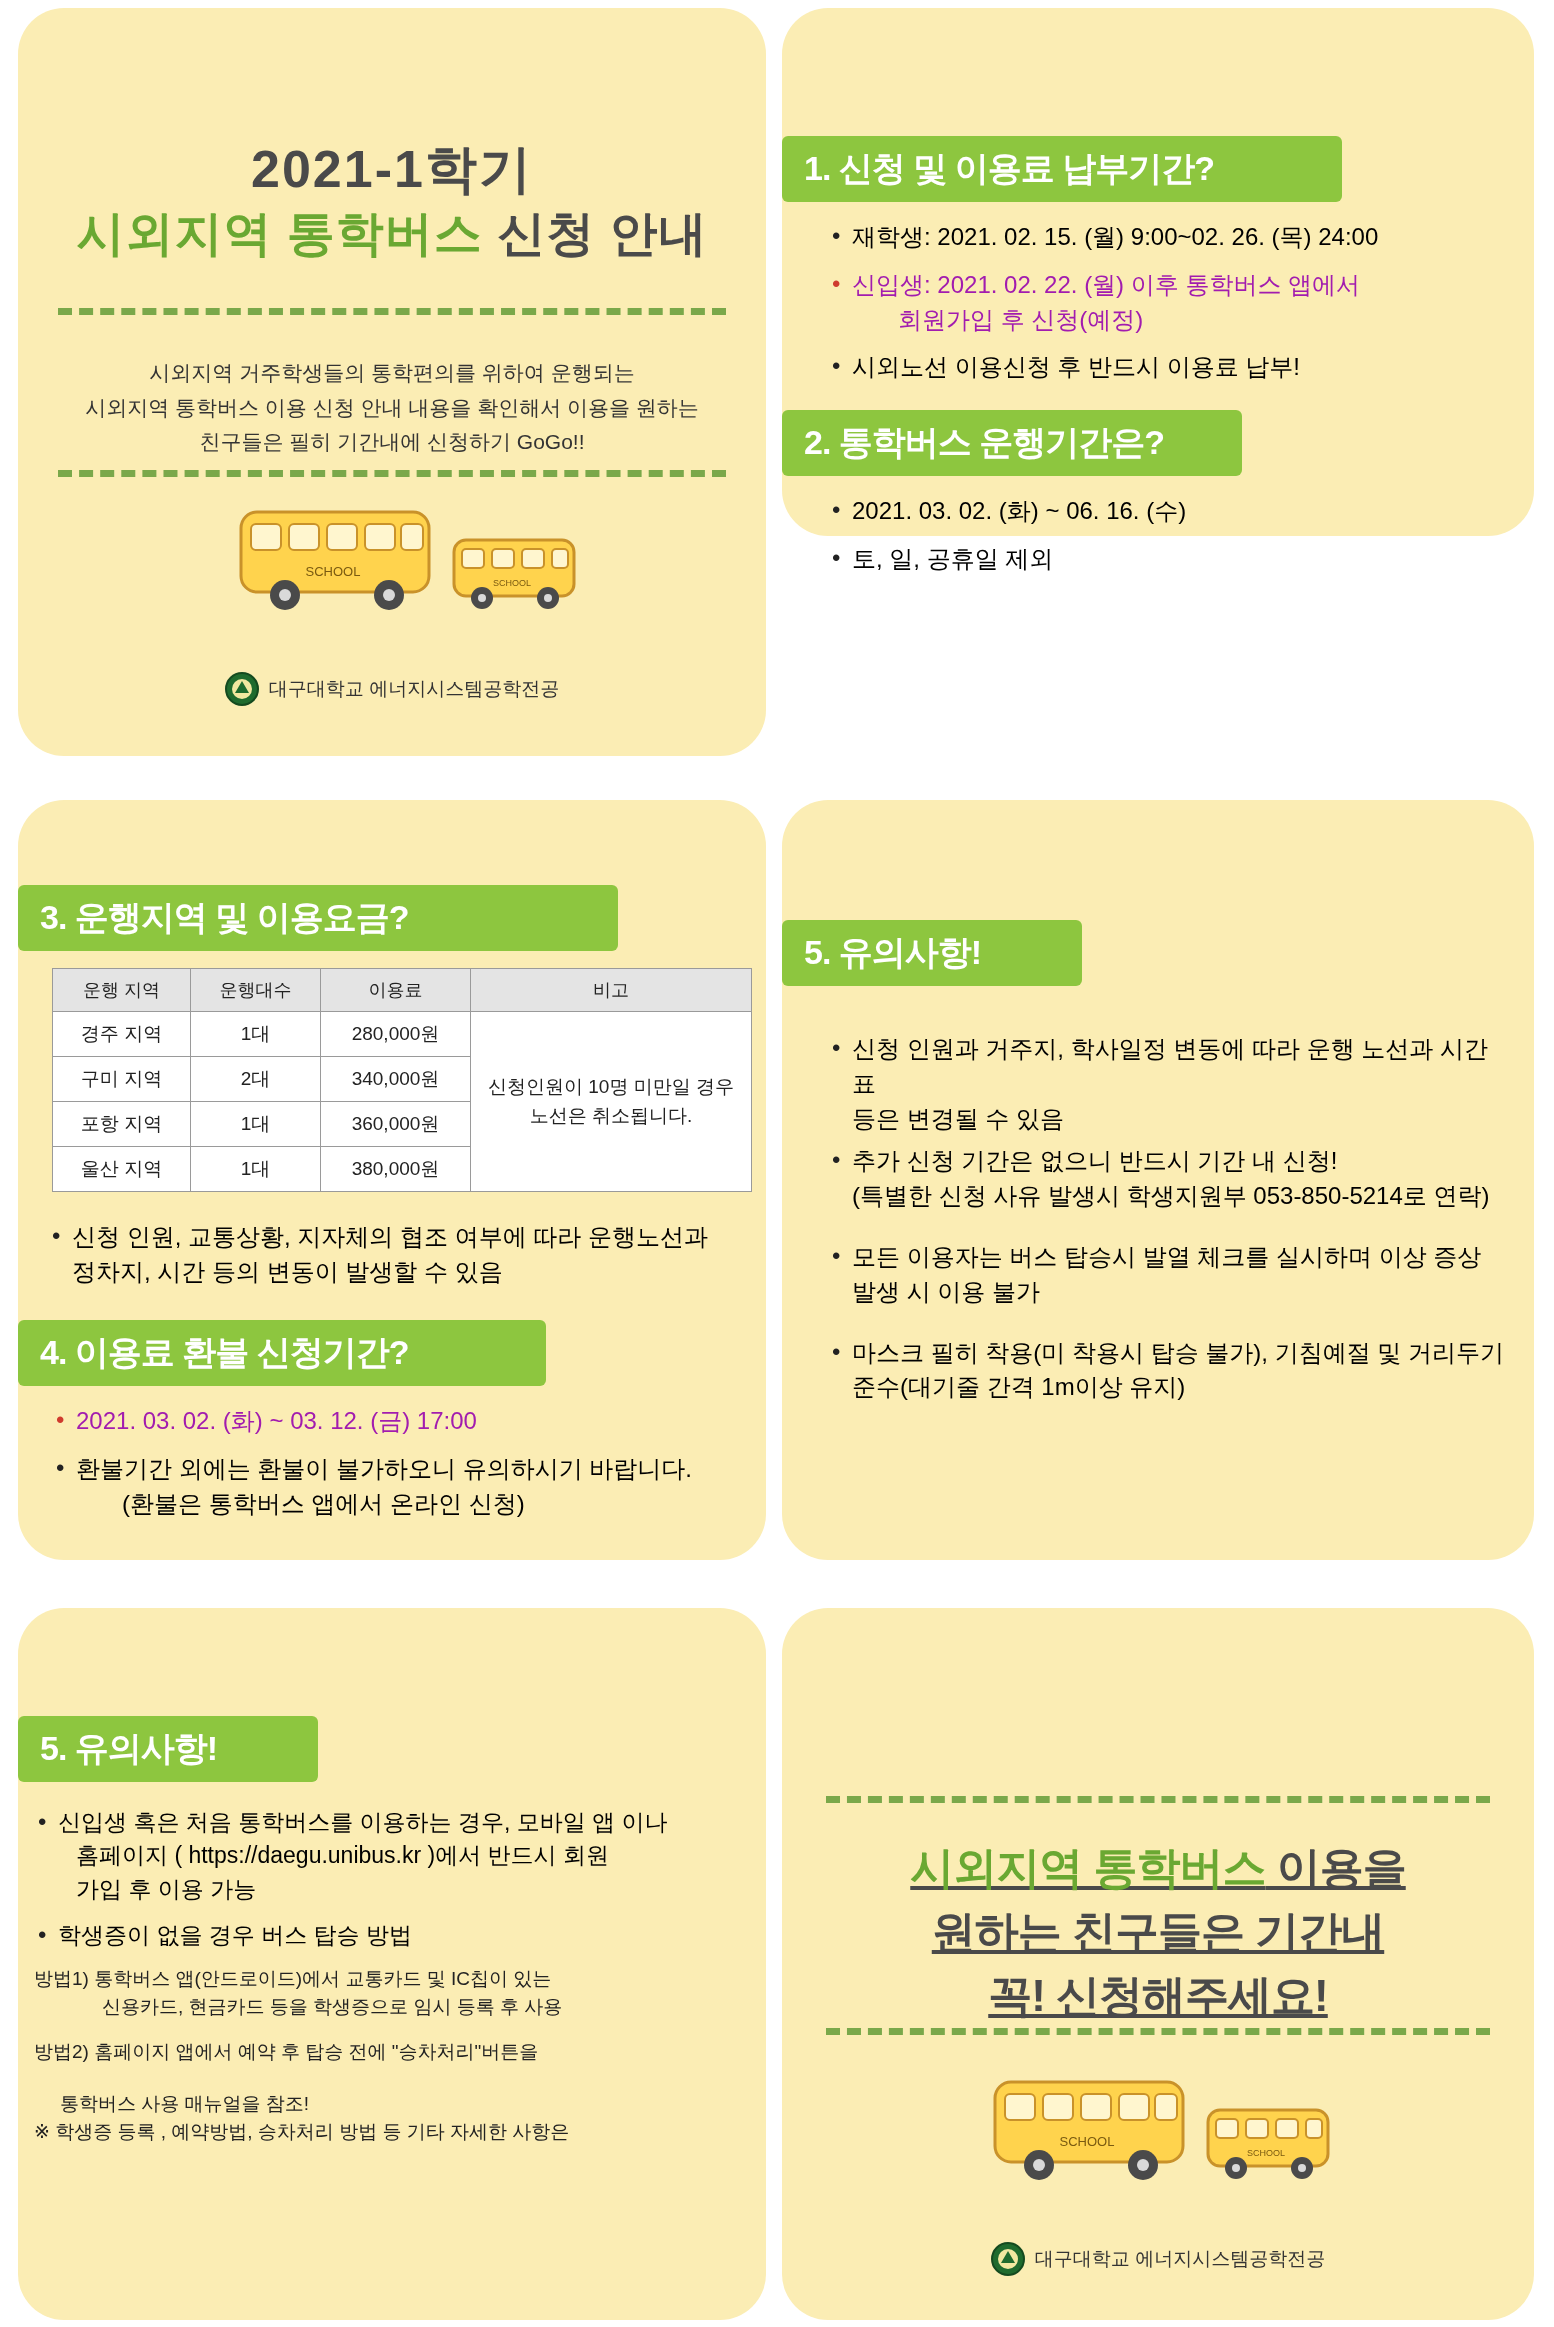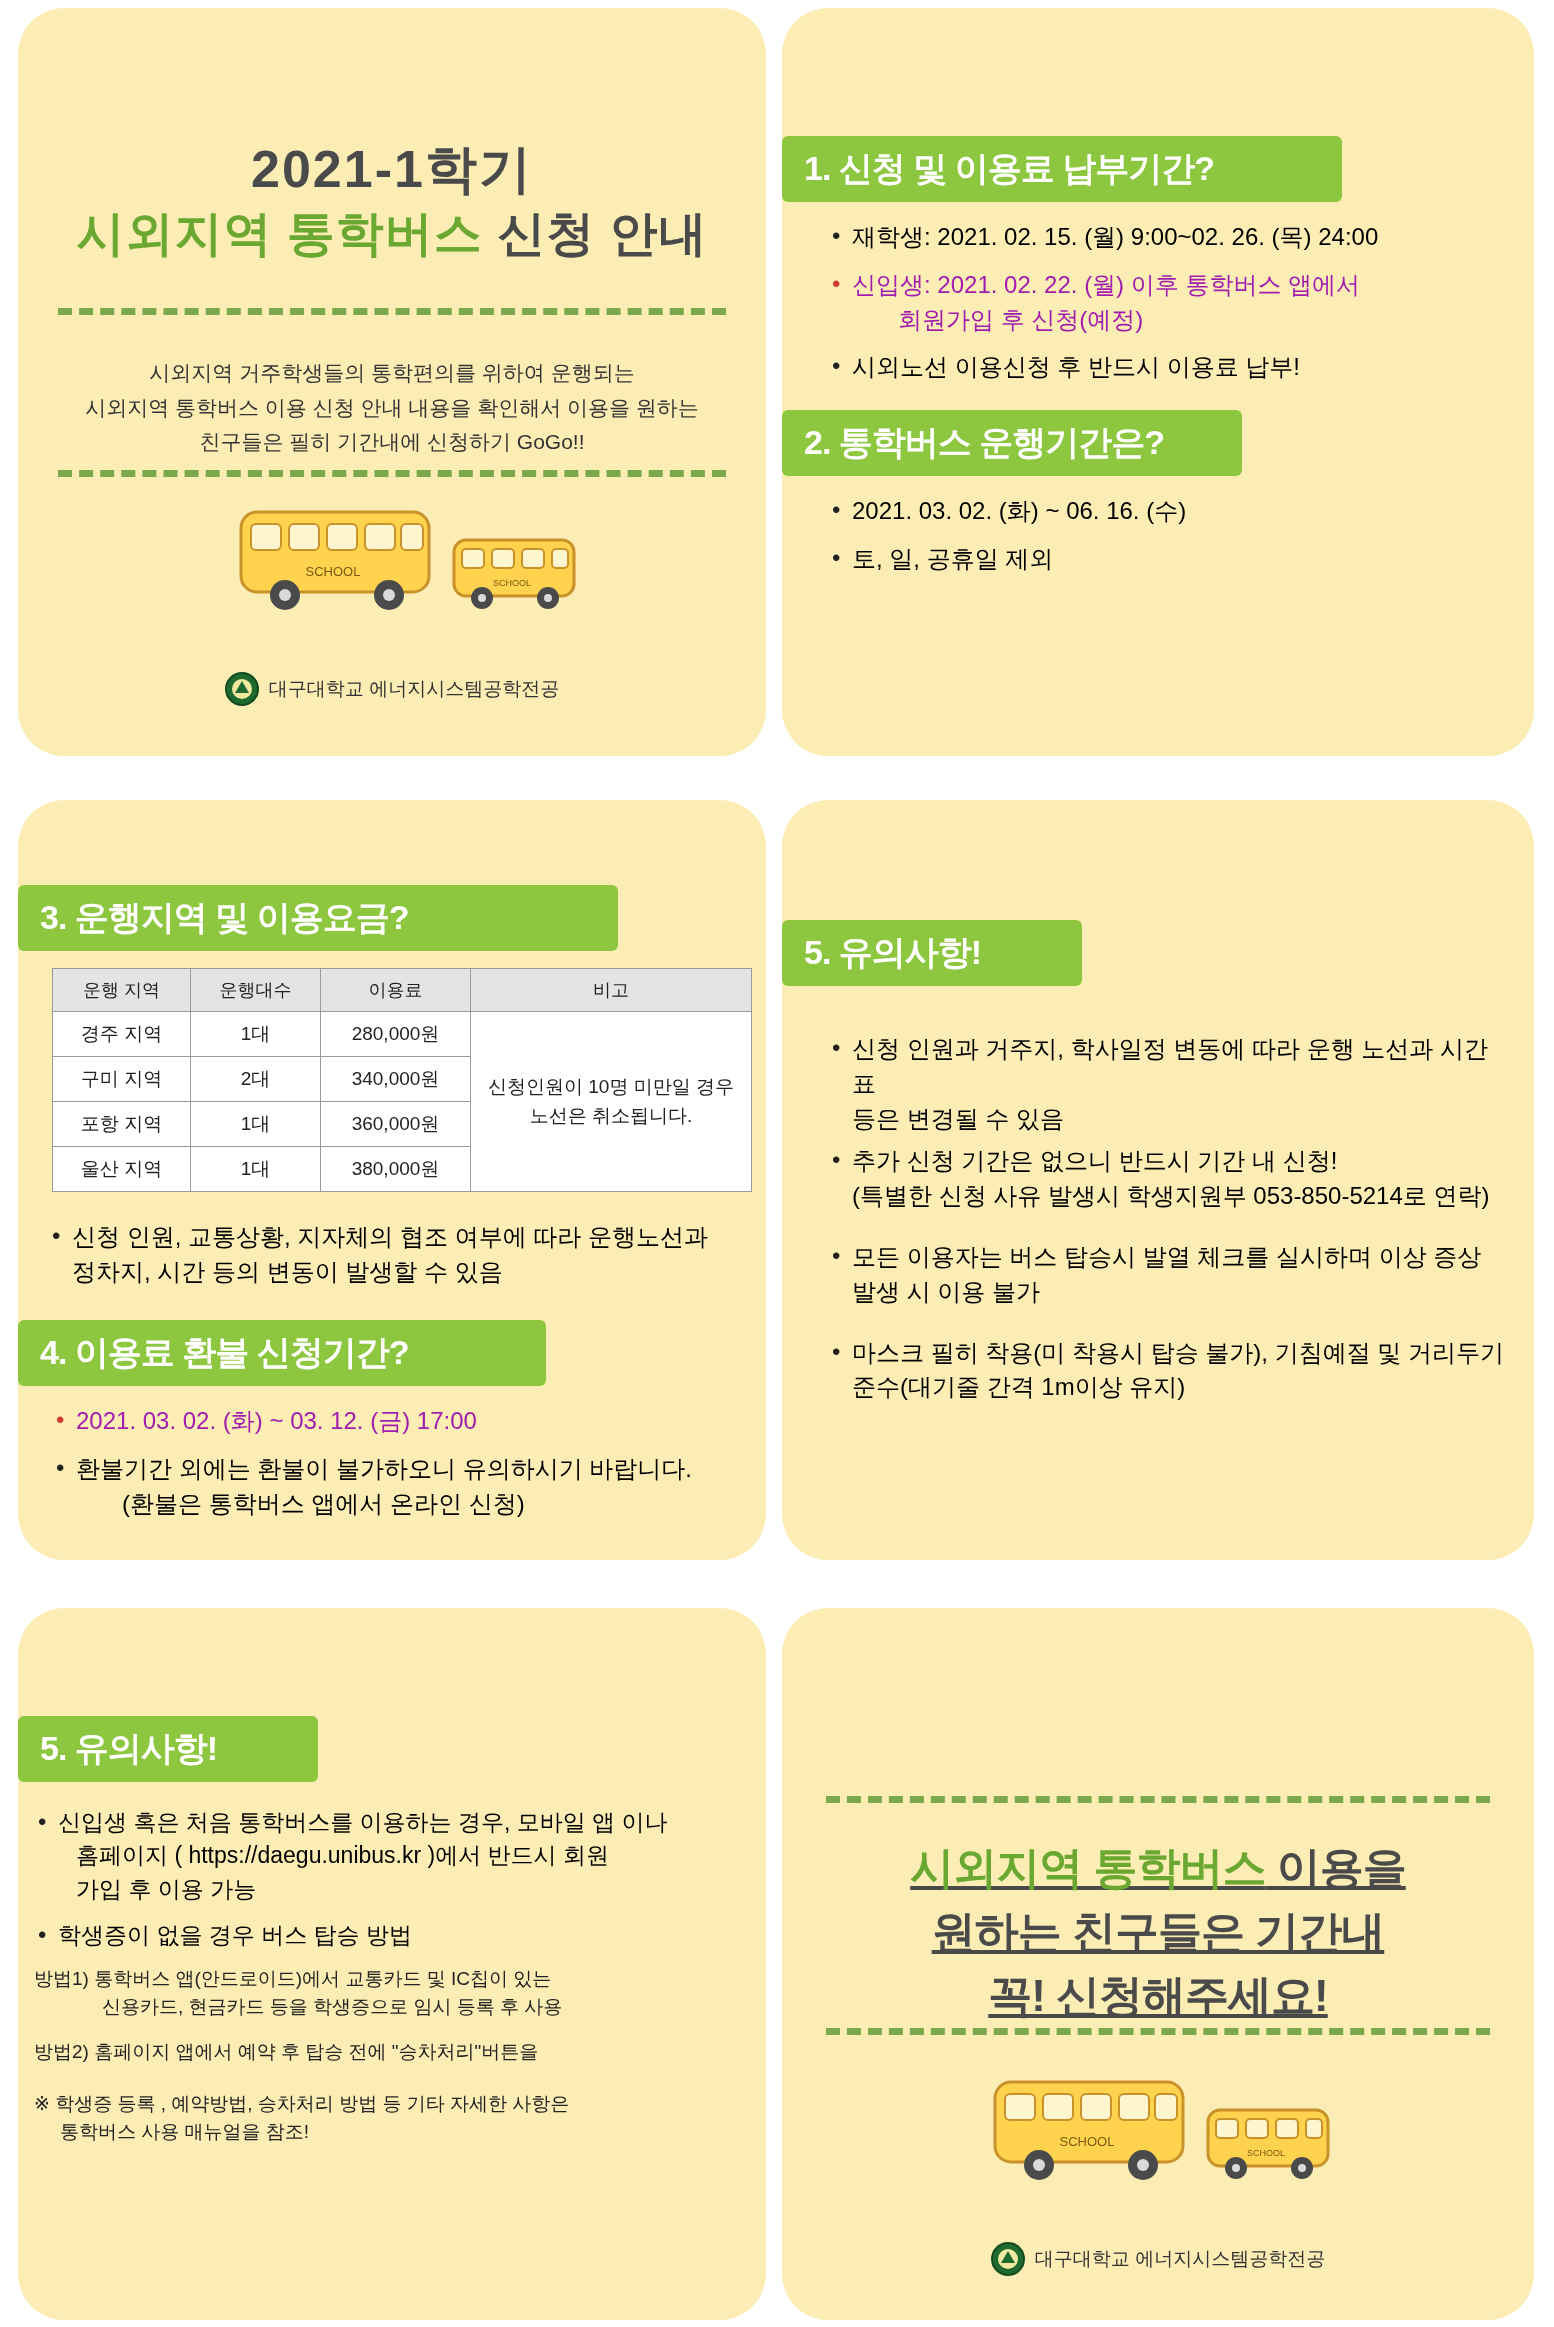--- a/index.html
+++ b/index.html
@@ -17,21 +17,21 @@
     background: #ffffff;
     overflow: hidden;
   }
   .card {
     position: absolute;
     background: #fbedb4;
     border-radius: 46px;
   }
   
   #card-intro   { left: 18px;  top: 8px;    width: 748px;  height: 748px; }
-  #card-right1  { left: 782px; top: 8px;    width: 752px;  height: 748px; }
+  #card-right1  { left: 782px; top: 8px;    width: 752px;  height: 528px; }
   #card-left2   { left: 18px;  top: 800px;  width: 748px;  height: 760px; }
   #card-right2  { left: 782px; top: 800px;  width: 752px;  height: 760px; }
   #card-left3   { left: 18px;  top: 1608px; width: 748px;  height: 712px; }
   #card-right3  { left: 782px; top: 1608px; width: 752px;  height: 712px; }
   .hdr-bar {
     position: absolute;
     background: #8dc63f;
     border-radius: 6px;
   }
   .hdr-bar .hdr-text {
@@ -347,22 +347,22 @@
       <div class="small-note" style="margin-top:10px">
         <div>방법1) 통학버스 앱(안드로이드)에서 교통카드 및 IC칩이 있는</div>
         <div style="padding-left:68px">신용카드, 현금카드 등을 학생증으로 임시 등록 후 사용</div>
       </div>
 
       <div class="small-note" style="margin-top:18px">
         <div>방법2) 홈페이지 앱에서 예약 후 탑승 전에 "승차처리"버튼을</div>
       </div>
 
       <div class="small-note" style="margin-top:24px">
+        <div style="padding-left:26px">통학버스 사용 매뉴얼을 참조!</div>
         <div>※ 학생증 등록 , 예약방법, 승차처리 방법 등 기타 자세한 사항은</div>
-        <div style="padding-left:26px">통학버스 사용 매뉴얼을 참조!</div>
       </div>
     </div>
   </div>
 
   <div class="card" id="card-right3">
     <div class="dash-line" style="top:188px; left:44px; right:44px;"></div>
 
     <div class="final-msg">
       <div><span class="hl">시외지역 통학버스</span><span> 이용을</span></div>
       <div>원하는 친구들은 기간내</div>

